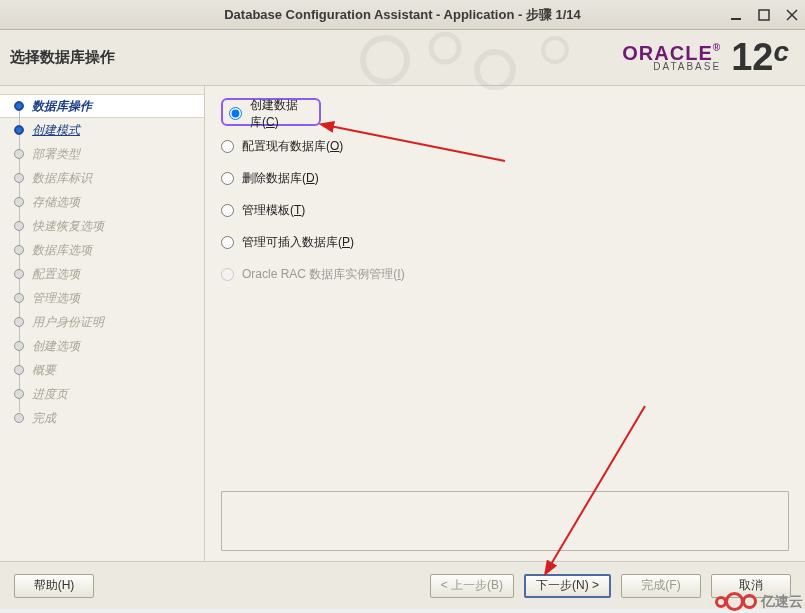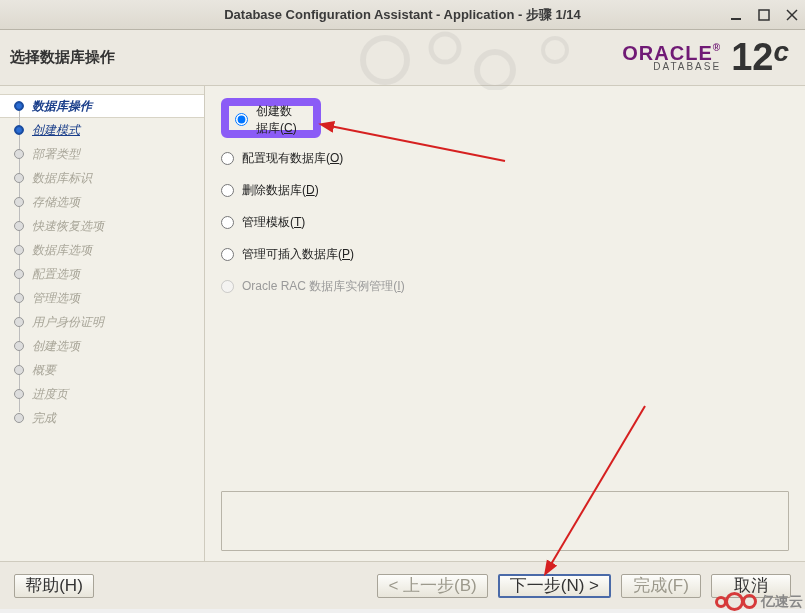--- a/index.html
+++ b/index.html
@@ -157,27 +157,27 @@
   .opt {
     display:flex; align-items:center;
     height: 32px;
     gap:8px;
     color:#222;
   }
   .opt input[type=radio]{ margin:0; }
   .opt.disabled { color:#9a9a9a; }
   .opt .mnemonic { text-decoration: underline; }
   .highlight-box {
-    border:8px solid #8b5cf6;
+    border:2px solid #8b5cf6;
     border-radius:6px;
     display:inline-flex;
     align-items:center;
     padding: 4px 10px 1px 6px;
     gap:8px;
-    height:40px;
+    height:28px;
     margin-bottom:4px;
     width: 100px;
   }
   .msgbox {
     margin-top:auto;
     border:1px solid #b8b4a8;
     background:#f2f0e8;
     height:60px;
     border-radius:1px;
   }
@@ -193,21 +193,21 @@
     align-items:center;
     padding: 0 14px;
   }
   .btn {
     height:24px;
     min-width:80px;
     padding:0 10px;
     background:linear-gradient(#fdfdfb,#e8e5da);
     border:1px solid #a8a498;
     border-radius:2px;
-    font-size:17px;
+    font-size:12px;
     color:#333;
     display:inline-flex;
     align-items:center;
     justify-content:center;
     cursor:default;
   }
   .btn.disabled { color:#9c998c; }
   .btn.primary { border:2px solid #4a6aa8; }
   .footer-spacer { flex:1; }
   .footer-btns { display:flex; gap:10px;margin-left:8px; }

